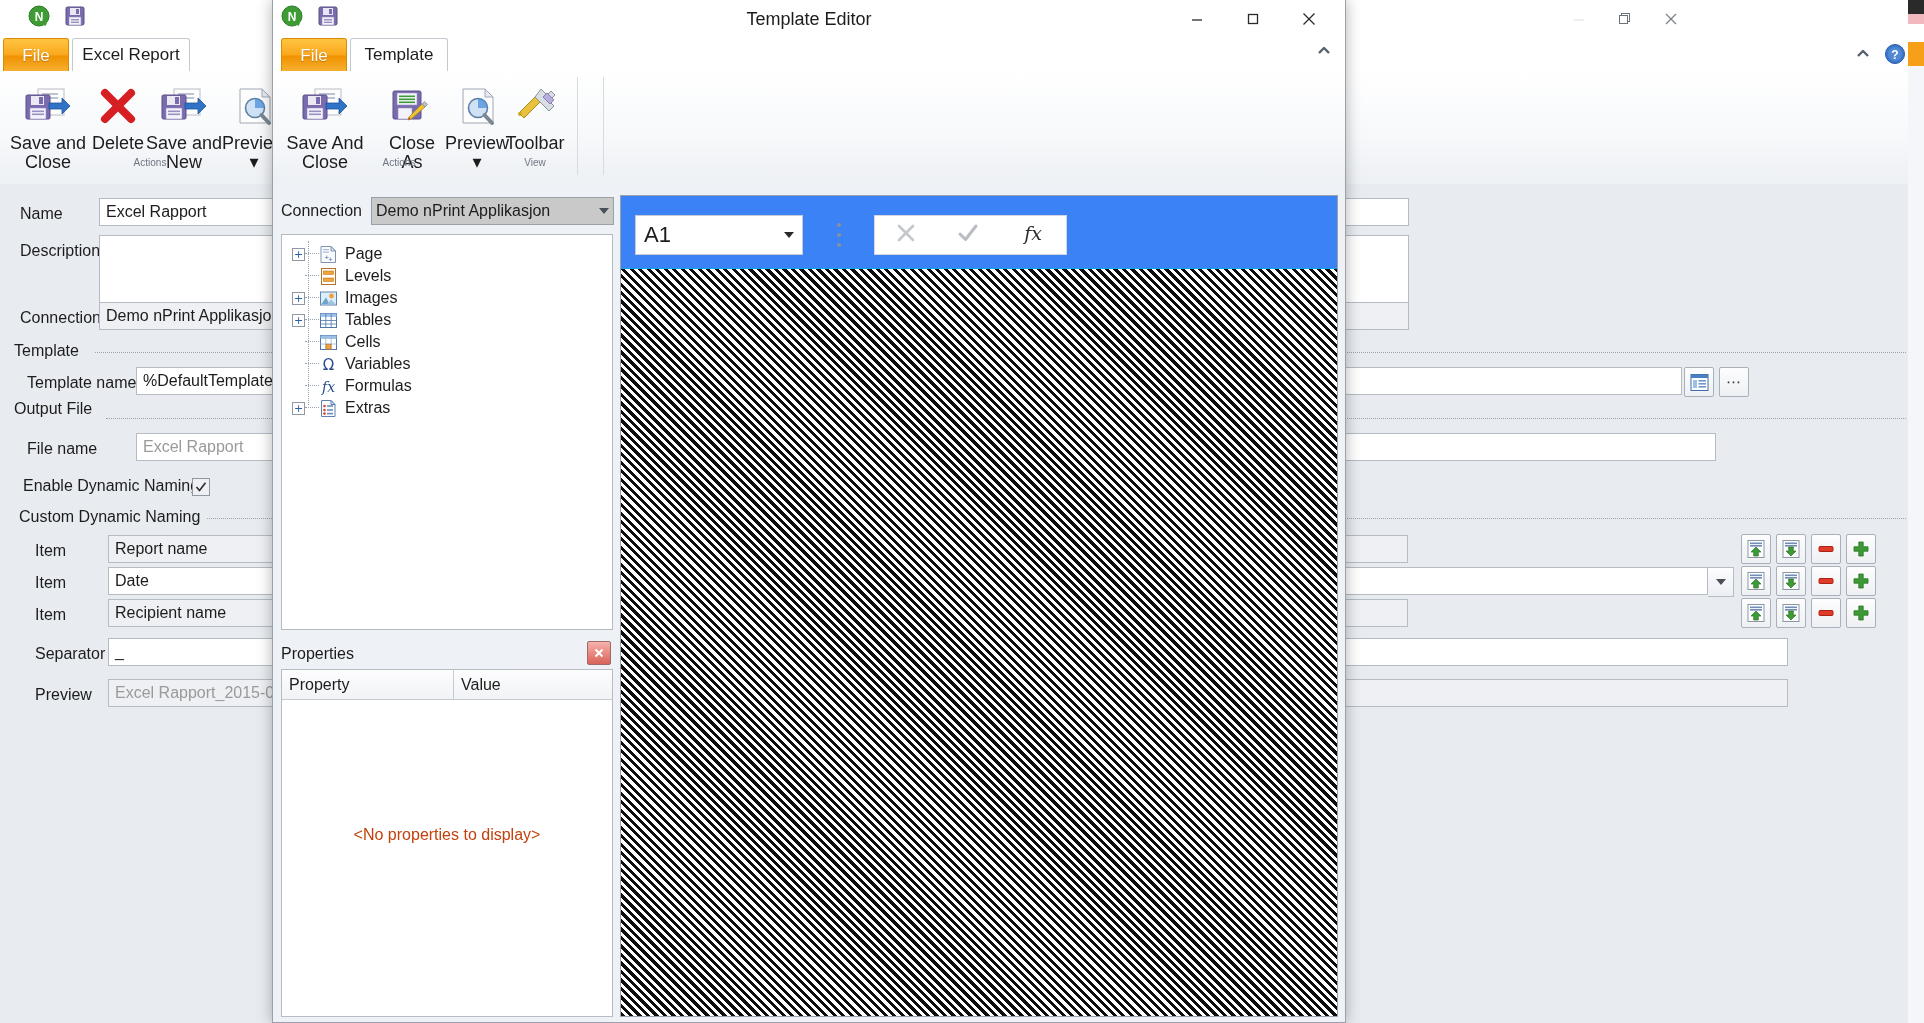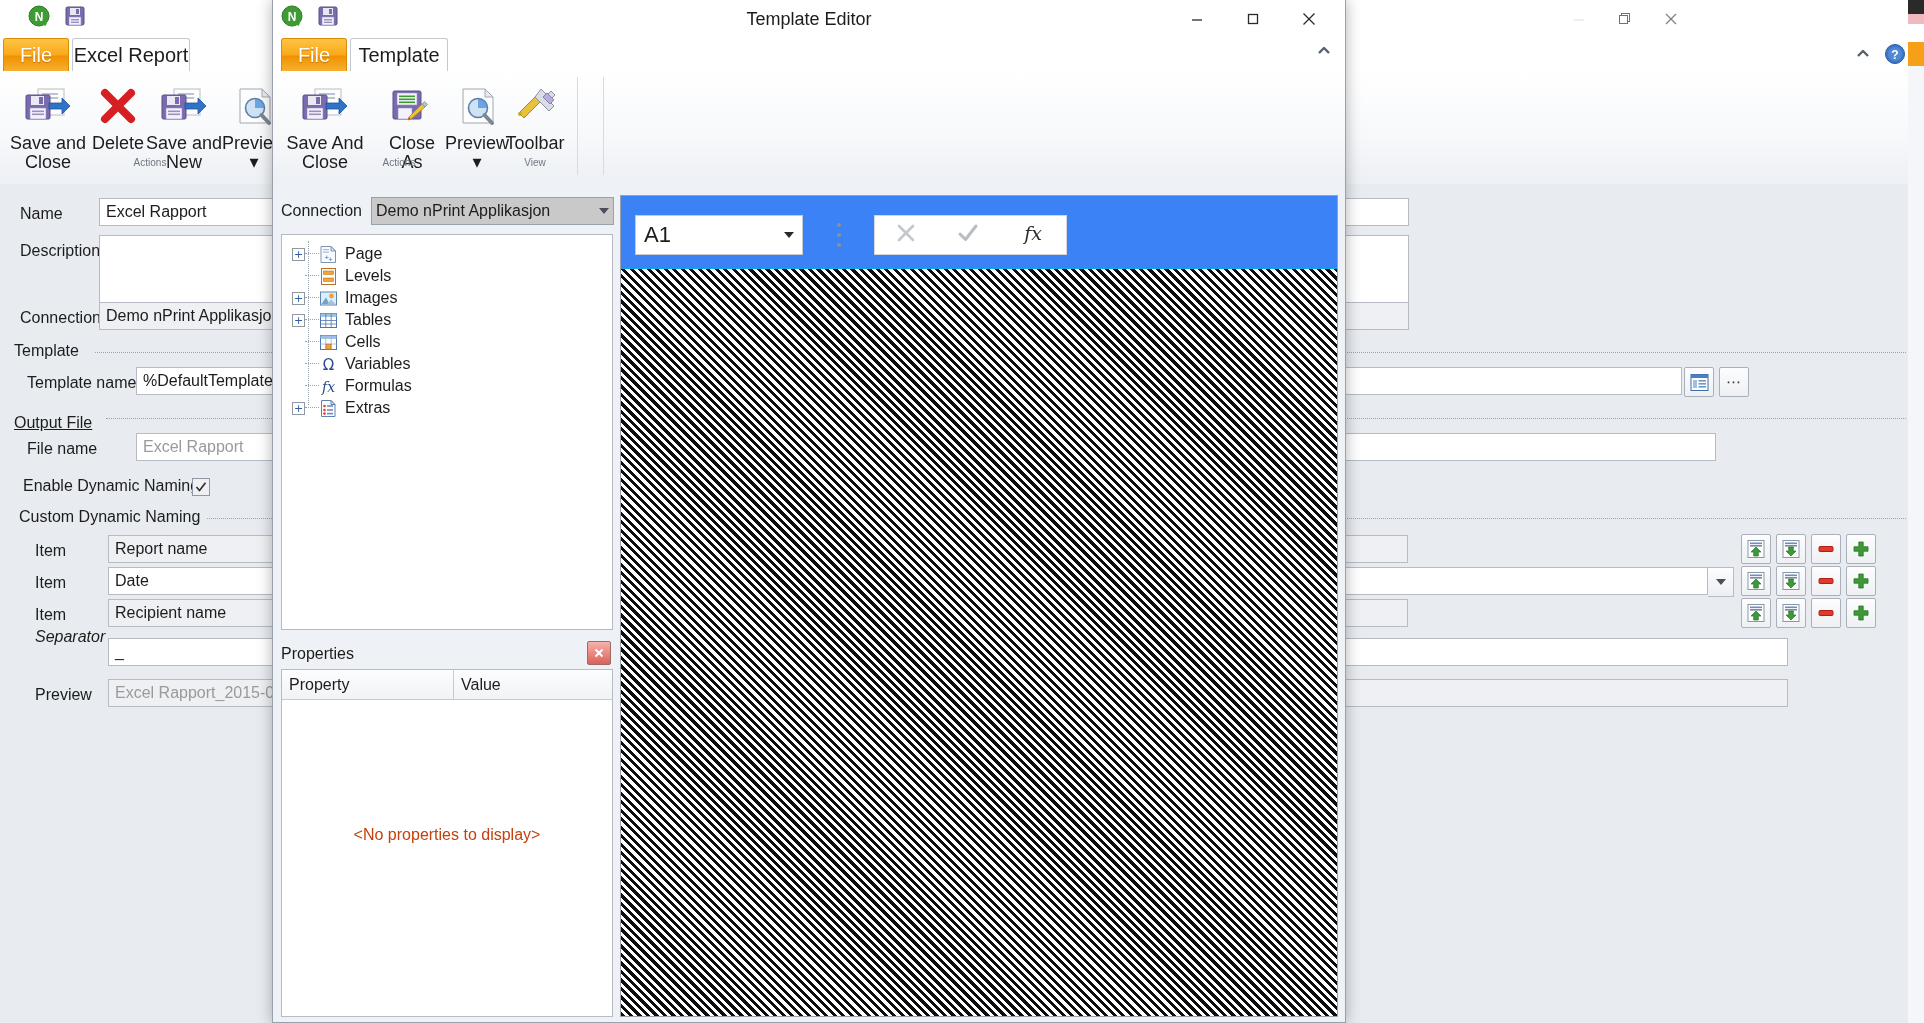--- a/index.html
+++ b/index.html
@@ -22,21 +22,21 @@
   .lbl{font-size:16px;color:#1c1c1c;white-space:nowrap;}
   .grouplbl{font-size:16px;color:#1c1c1c;white-space:nowrap;}
 
   
   #bgwin{left:0;top:0;width:1924px;height:1023px;}
   #bg-titlebar{position:absolute;left:0;top:0;width:1924px;height:38px;background:#ffffff;}
   #bg-qat{position:absolute;left:28px;top:5px;display:flex;gap:14px;align-items:center;}
   #bg-tabstrip{position:absolute;left:0;top:38px;width:1924px;height:34px;background:#fff;}
   .tab{
     position:absolute;top:0;height:34px;display:flex;align-items:center;justify-content:center;
-    font-size:20px;box-sizing:border-box;
+    font-size:17px;box-sizing:border-box;
   }
   .tab.file{
     background:linear-gradient(to bottom,#ffc441 0%,#f9a81c 48%,#f09200 52%,#f7b233 100%);
     color:#fff;border:1px solid #d98b06;border-bottom:none;
     border-radius:3px 3px 0 0;text-shadow:0 1px 1px rgba(140,80,0,.55);
   }
   .tab.sel{
     background:#fff;border:1px solid #c5c9cf;border-bottom:1px solid #fff;
     border-radius:3px 3px 0 0;color:#1c1c1c;
   }
@@ -316,21 +316,21 @@
         <rect x="3" y="7" width="4" height="8" fill="#9fbfe3"></rect>
         <rect x="8.5" y="7" width="7.5" height="1.6" fill="#6f97c9"></rect>
         <rect x="8.5" y="10" width="7.5" height="1.6" fill="#6f97c9"></rect>
         <rect x="8.5" y="13" width="7.5" height="1.6" fill="#6f97c9"></rect>
       </svg>
     </div>
     <div class="sqbtn" style="position:absolute;left:1719px;top:183px;">
       <span style="font-size:15px;letter-spacing:1px;color:#333;">⋯</span>
     </div>
 
-    <div class="grouplbl" style="position:absolute;left:14px;top:230px;text-decoration:underline;">Output File</div>
+    <div class="grouplbl" style="position:absolute;left:14px;top:216px;">Output File</div>
     <div class="dotline" style="position:absolute;left:106px;right:18px;top:234px;"></div>
 
     <div class="lbl" style="position:absolute;left:27px;top:256px;">File name</div>
     <div class="txtbox ph" style="position:absolute;left:136px;top:249px;width:1580px;height:28px;">Excel Rapport</div>
 
     <div class="lbl" style="position:absolute;left:23px;top:293px;">Enable Dynamic Naming</div>
     <div style="position:absolute;left:192px;top:294px;width:16px;height:16px;border:1px solid #8f98a3;background:#eef0f3;display:flex;align-items:center;justify-content:center;">
       <svg width="12" height="12" viewBox="0 0 12 12">
           <polyline points="1.5,6 4.5,9.5 10.5,1.8" fill="none" stroke="#2b2b2b" stroke-width="1.6"></polyline>
         </svg>
@@ -428,21 +428,21 @@
             <rect x="2" y="6.5" width="14" height="5" rx="1" fill="#e03a28" stroke="#ad2416"></rect>
           </svg>
       </div>
       <div class="sqbtn" style="position:absolute;left:1846px;top:414px;">
         <svg width="18" height="18" viewBox="0 0 18 18">
             <path d="M6.8 2 H11.2 V6.8 H16 V11.2 H11.2 V16 H6.8 V11.2 H2 V6.8 H6.8 Z" fill="#3d9b35" stroke="#2b7226" stroke-width="0.8"></path>
           </svg>
       </div>
     </div>
 
-    <div class="lbl" style="position:absolute;left:35px;top:444px;font-style:italic;">Separator</div>
+    <div class="lbl" style="position:absolute;left:35px;top:461px;">Separator</div>
     <div class="txtbox" style="position:absolute;left:108px;top:454px;width:1680px;height:28px;">_</div>
 
     <div class="lbl" style="position:absolute;left:35px;top:502px;">Preview</div>
     <div class="txtbox grey ph" style="position:absolute;left:108px;top:495px;width:1680px;height:28px;">Excel Rapport_2015-09-24</div>
   </div>
 </div>
 
 <div class="win" id="te">
 
   <div id="te-title">

